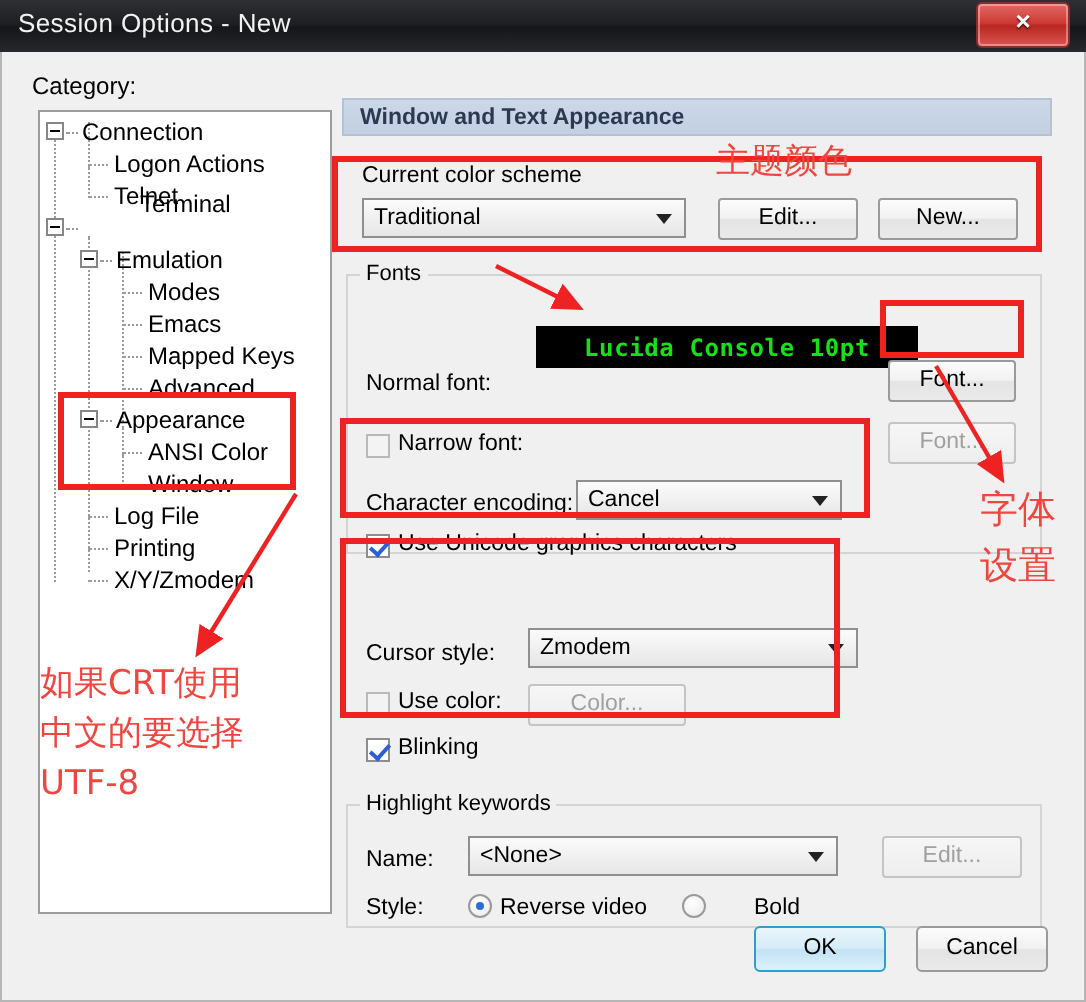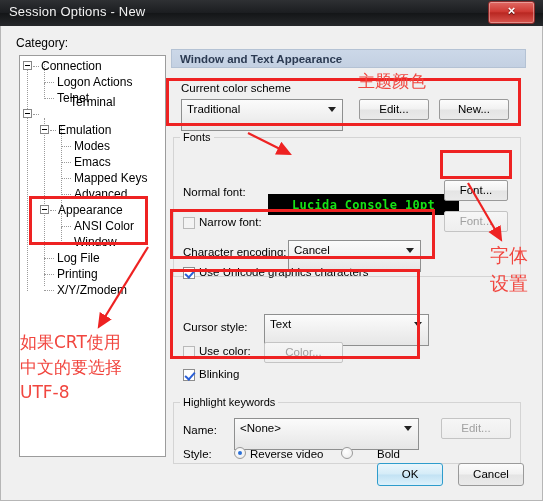--- a/index.html
+++ b/index.html
@@ -72,21 +72,21 @@
   .group{
     position:absolute;border:1px solid #d4d4d4;box-sizing:border-box;
   }
   .group-title{
     position:absolute;background:#f0f0f0;padding:0 3px;font-size:11px;color:#000;
     top:-7px;left:6px;
   }
   .lbl{position:absolute;font-size:11.5px;white-space:nowrap;}
 
   .combo{
-    position:absolute;height:32px;box-sizing:border-box;
+    position:absolute;height:20px;box-sizing:border-box;
     background:linear-gradient(to bottom,#fbfbfb,#e6e6e6);
     border:1px solid #8e8f8f;cursor:pointer;text-align:right;
   }
   .combo .val{position:absolute;left:5px;top:3px;font-size:11.5px;white-space:nowrap;}
   .combo .arr{
     position:absolute;right:6px;top:7px;width:0;height:0;
     border-left:4px solid transparent;border-right:4px solid transparent;border-top:5px solid #222;
   }
 
   .btn{
@@ -233,38 +233,38 @@
       <div class="val">Traditional</div>
       <div class="arr"></div>
     </div>
     <div class="btn" style="left:358px;top:73px;width:70px;">Edit...</div>
     <div class="btn" style="left:438px;top:73px;width:70px;">New...</div>
 
     <div class="group" style="left:172px;top:111px;width:348px;height:140px;">
       <div class="group-title">Fonts</div>
     </div>
     <div class="lbl" style="left:182px;top:160px;">Normal font:</div>
-    <div class="fontbox" style="left:267px;top:168px;width:191px;height:21px;">Lucida Console 10pt</div>
+    <div class="fontbox" style="left:267px;top:137px;width:191px;height:21px;">Lucida Console 10pt</div>
     <div class="btn" style="left:443px;top:154px;width:64px;">Font...</div>
 
     <div class="chk off" style="left:182px;top:191px;"></div>
     <div class="lbl" style="left:198px;top:190px;">Narrow font:</div>
     <div class="btn disabled" style="left:443px;top:185px;width:64px;">Font...</div>
 
     <div class="lbl" style="left:182px;top:220px;">Character encoding:</div>
     <div class="combo" style="left:287px;top:214px;width:133px;">
       <div class="val">Cancel</div>
       <div class="arr"></div>
     </div>
     <div class="chk on" style="left:182px;top:241px;"></div>
     <div class="lbl" style="left:198px;top:240px;">Use Unicode graphics characters</div>
 
     <div class="lbl" style="left:182px;top:295px;">Cursor style:</div>
     <div class="combo" style="left:263px;top:288px;width:165px;">
-      <div class="val">Text</div>
+      <div class="val">Zmodem</div>
       <div class="arr"></div>
     </div>
     <div class="chk off" style="left:182px;top:320px;"></div>
     <div class="lbl" style="left:198px;top:319px;">Use color:</div>
     <div class="btn disabled" style="left:263px;top:316px;width:79px;">Color...</div>
     <div class="chk on" style="left:182px;top:343px;"></div>
     <div class="lbl" style="left:198px;top:342px;">Blinking</div>
 
     <div class="group" style="left:172px;top:376px;width:348px;height:62px;">
       <div class="group-title">Highlight keywords</div>

